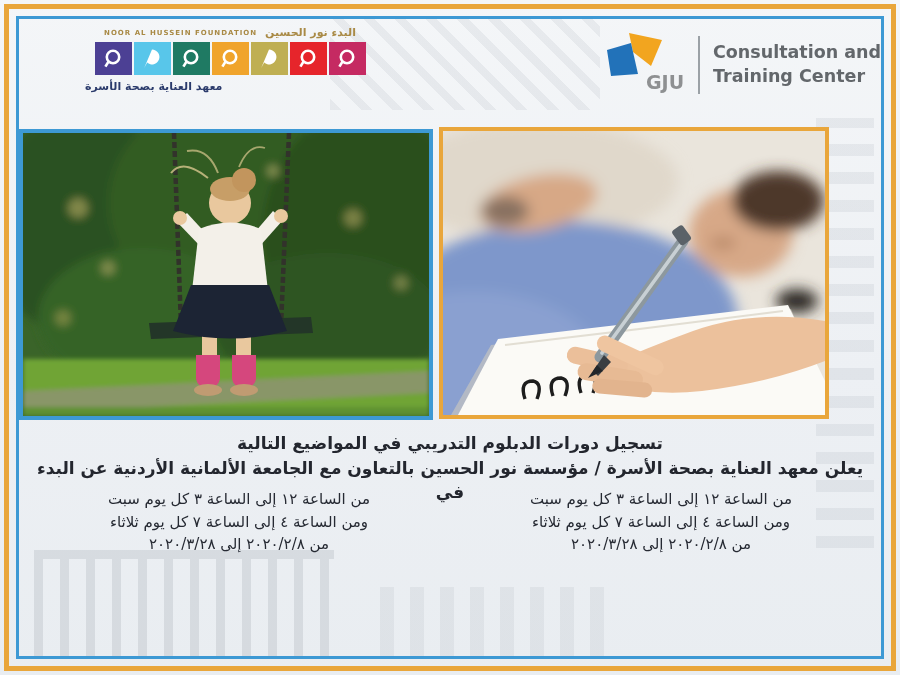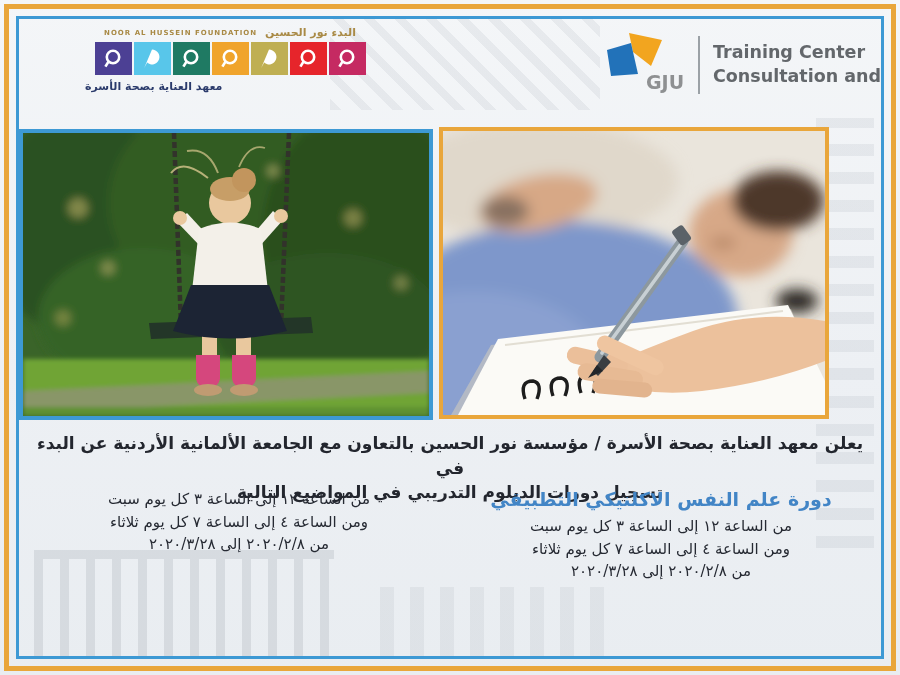--- a/index.html
+++ b/index.html
@@ -117,22 +117,22 @@
   <div class="gju">
     <span>
       <svg width="86" height="66" viewBox="0 0 86 66">
         <polygon points="27,3 60,10 49,36 31,22" fill="#F2A51F"></polygon>
         <polygon points="5,20 29,13 36,44 9,46" fill="#2272B9"></polygon>
         <text x="44" y="59" font-size="19" font-weight="bold" fill="#8E9092" font-family="DejaVu Sans, sans-serif">GJU</text>
       </svg>
     </span>
     <span class="gju-divider"></span>
     <span class="gju-text">
+      <div>Consultation and</div>
       <div>Training Center</div>
-      <div>Consultation and</div>
     </span>
   </div>
 
   <div class="photo photo-left">
     <svg viewBox="0 0 406 283" preserveAspectRatio="none">
       <defs>
         <filter id="b4" x="-20%" y="-20%" width="140%" height="140%">
             <feGaussianBlur stdDeviation="4"></feGaussianBlur>
           </filter>
         <filter id="b2" x="-20%" y="-20%" width="140%" height="140%">
@@ -239,34 +239,33 @@
         <line x1="238" y1="113" x2="159" y2="222" stroke="#C8D0D4" stroke-width="3.6" stroke-linecap="round"></line>
         <rect x="230" y="98" width="18" height="13" rx="3" fill="#5B6268" transform="rotate(54 239 104)"></rect>
         <polygon points="150,240 161,224 168,231 155,245" fill="#3A3E42"></polygon>
         <polygon points="145,247 154,234 160,240" fill="#23262A"></polygon>
       </g>
       <rect x="158" y="202" width="72" height="16" rx="8" fill="#EFC5A0" transform="rotate(25 158 202)"></rect>
     </svg>
   </div>
 
   <div class="intro">
+    <div>تسجيل دورات الدبلوم التدريبي في المواضيع التالية</div>
     <div>يعلن معهد العناية بصحة الأسرة / مؤسسة نور الحسين بالتعاون مع الجامعة الألمانية الأردنية عن البدء في</div>
-    <div>تسجيل دورات الدبلوم التدريبي في المواضيع التالية</div>
   </div>
 
   <div class="courses">
-    <div class="course">
-      <div class="course-title">دورة علم النفس الاكلنيكي التطبيقي</div>
-      <div class="course-line">من الساعة ١٢ إلى الساعة ٣ كل يوم سبت</div>
-      <div class="course-line">ومن الساعة ٤ إلى الساعة ٧ كل يوم ثلاثاء</div>
-      <div class="course-line">من ٢٠٢٠/٢/٨ إلى ٢٠٢٠/٣/٢٨</div>
-    </div>
     <div class="course">
       <div class="course-line">من الساعة ١٢ إلى الساعة ٣ كل يوم سبت</div>
       <div class="course-line">ومن الساعة ٤ إلى الساعة ٧ كل يوم ثلاثاء</div>
       <div class="course-line">من ٢٠٢٠/٢/٨ إلى ٢٠٢٠/٣/٢٨</div>
     </div>
+    <div class="course">
+      <div class="course-line">من الساعة ١٢ إلى الساعة ٣ كل يوم سبت</div>
+      <div class="course-line">ومن الساعة ٤ إلى الساعة ٧ كل يوم ثلاثاء</div>
+      <div class="course-line">من ٢٠٢٠/٢/٨ إلى ٢٠٢٠/٣/٢٨</div>
+    </div>
   </div>
 
 
   <div class="orange-frame"></div>
   <div class="blue-frame"></div>
 </div>
 
 </body></html>

